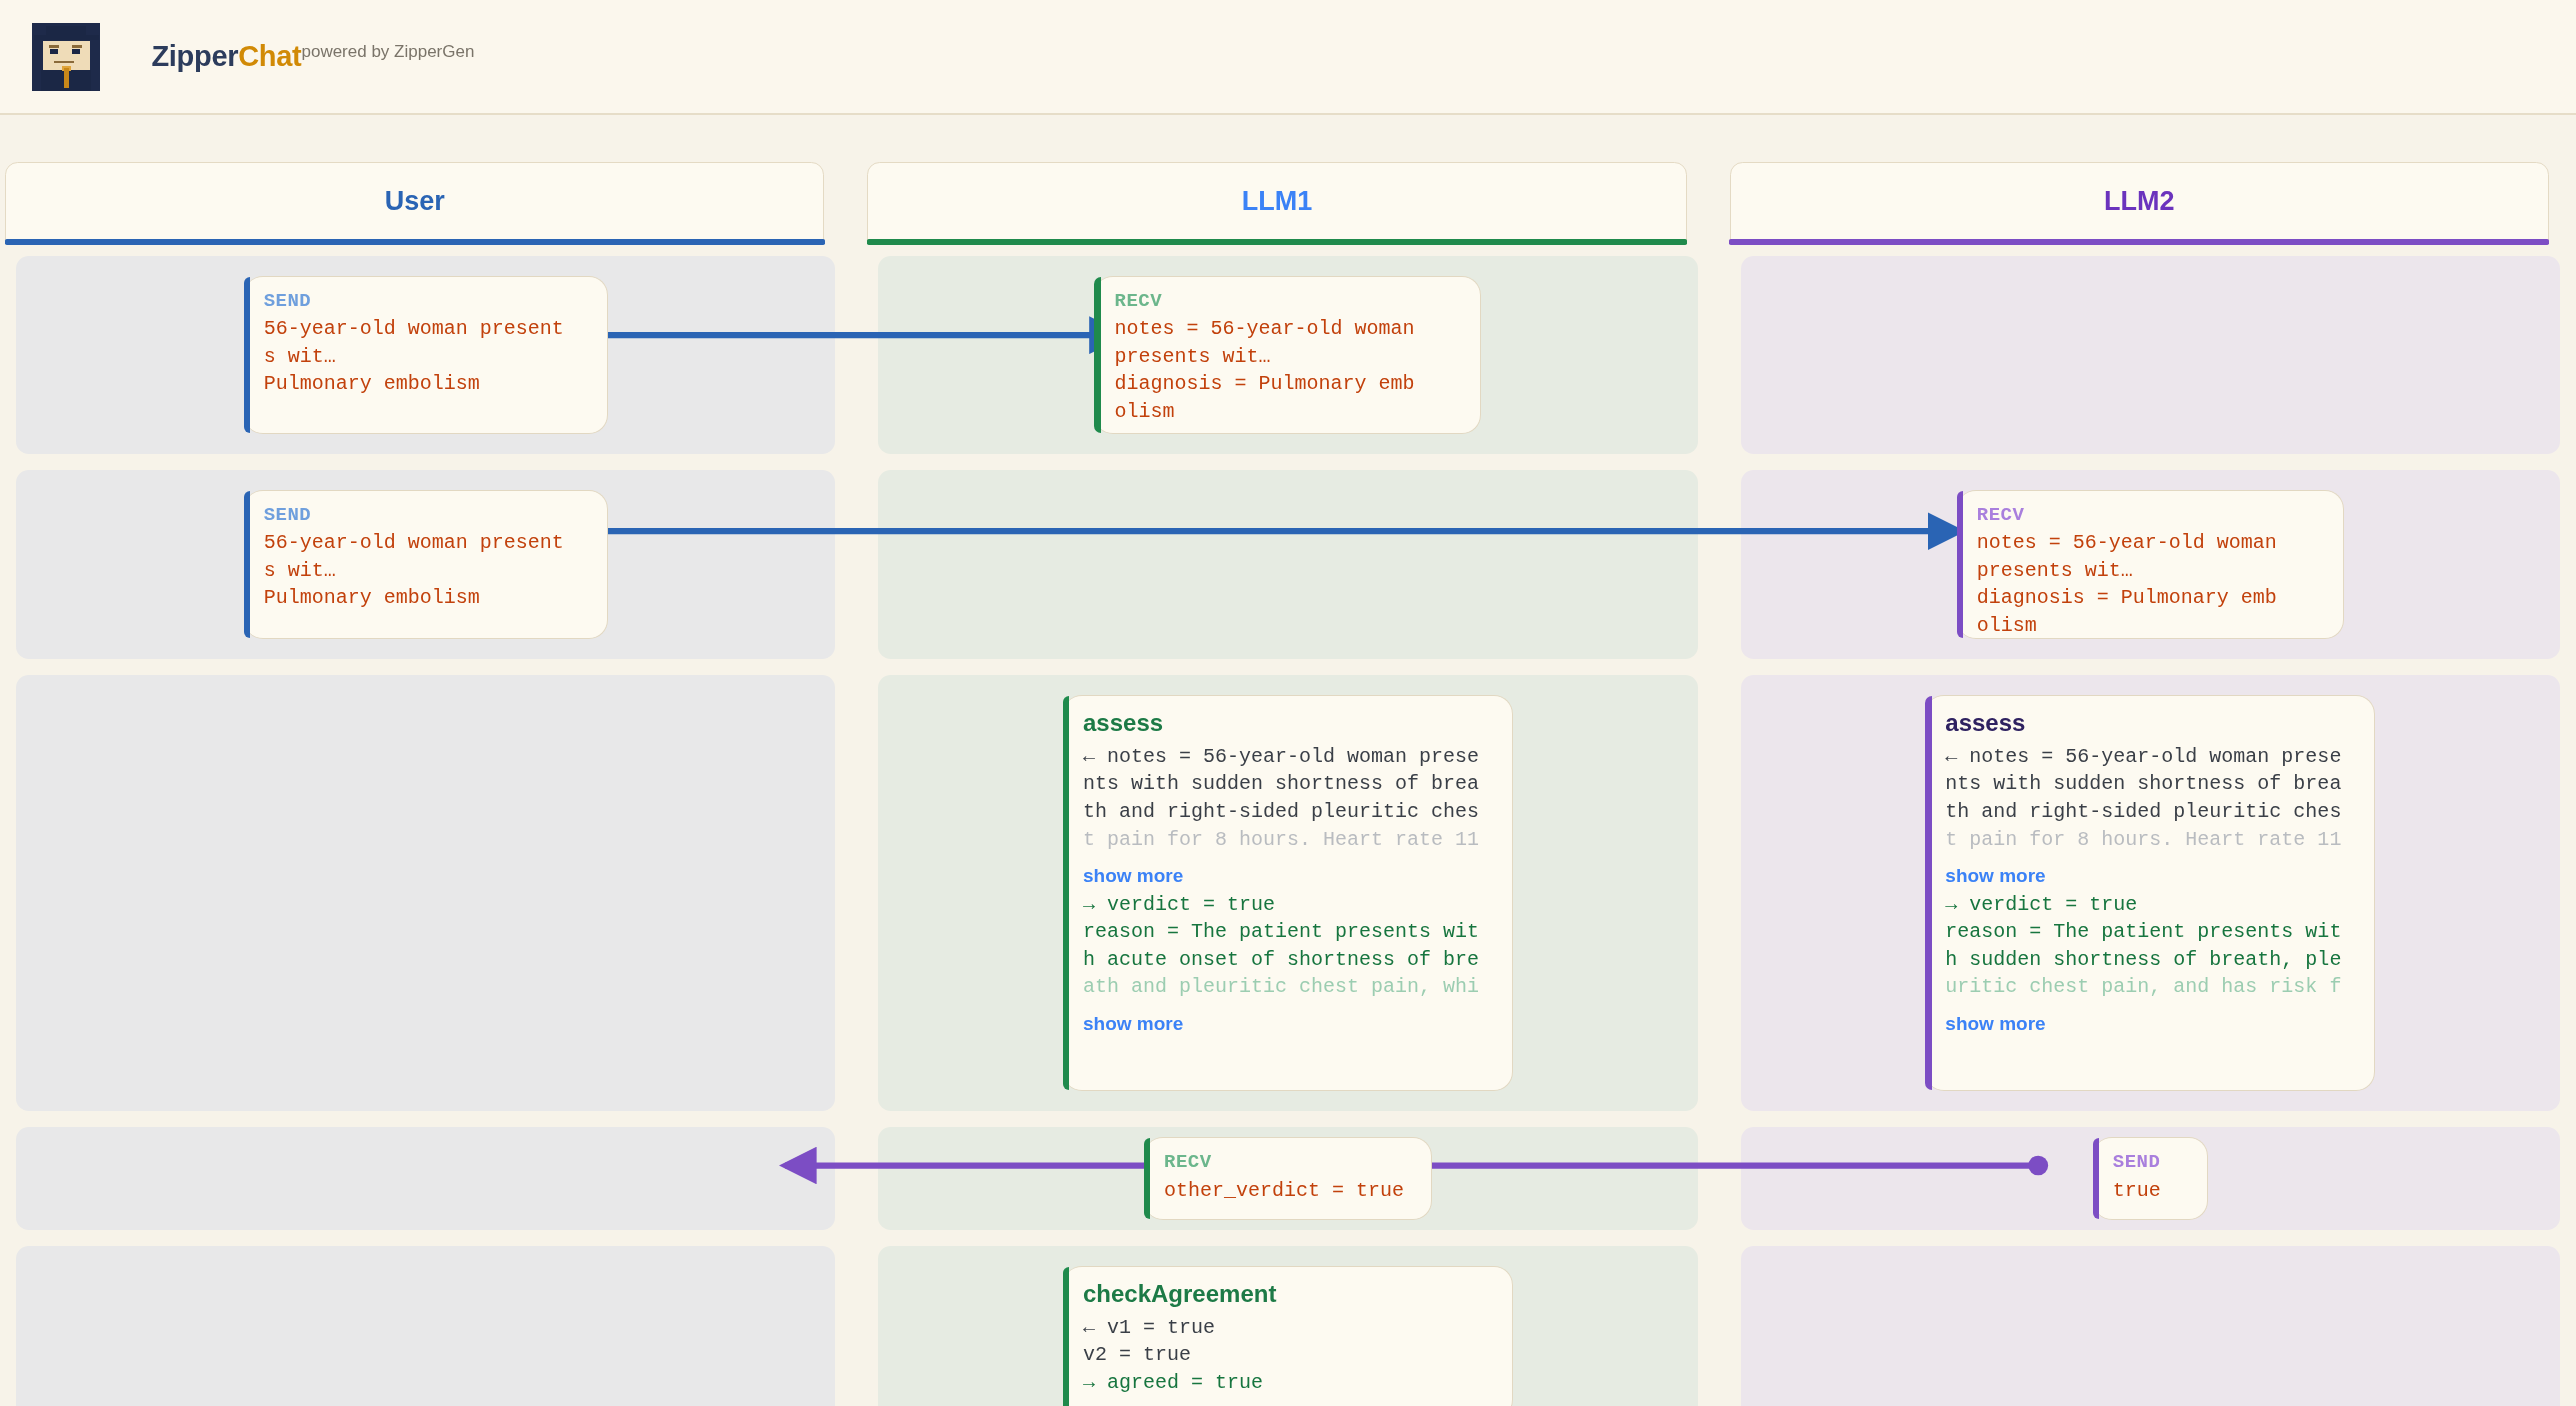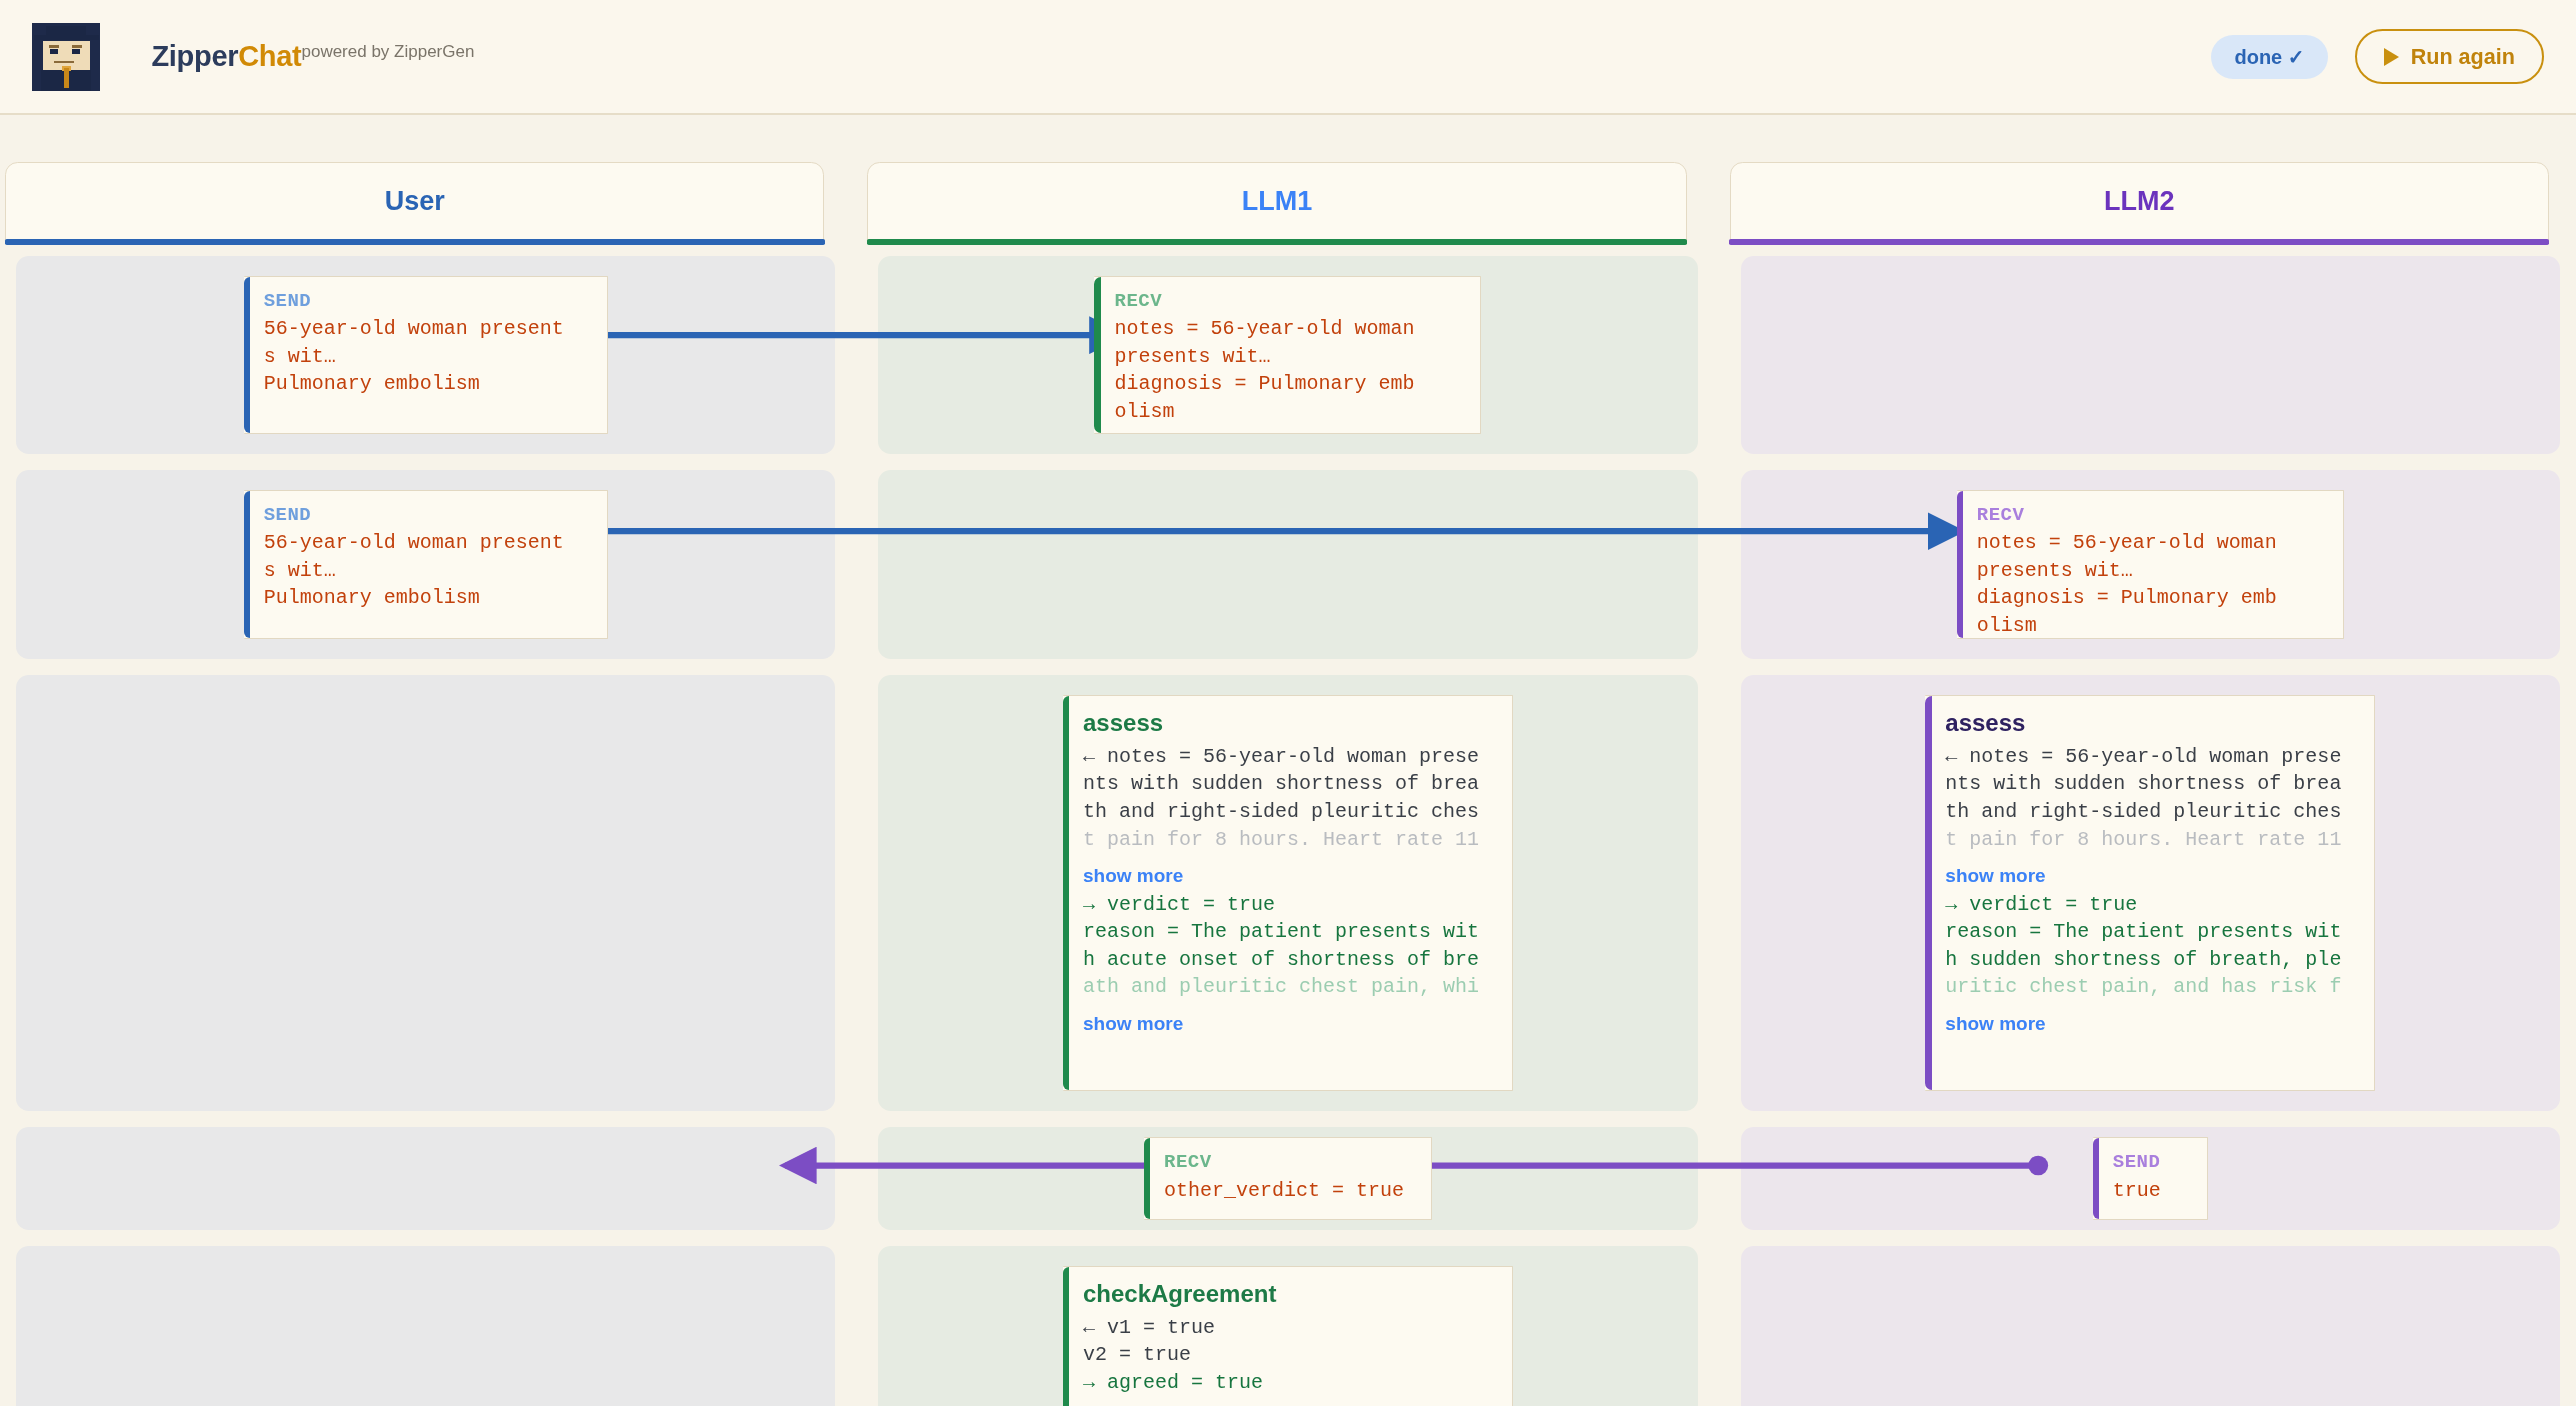--- a/index.html
+++ b/index.html
@@ -102,21 +102,21 @@
   .cell.c-user { background: #e8e8e9; }
   .cell.c-llm1 { background: #e6ebe2; }
   .cell.c-llm2 { background: #ece6ec; }
   .cell.ja-center { justify-content: center; }
 
   
   .card {
     background: #fdfaf1;
     border: 1.3px solid #e2d8c2;
     border-left-width: 0;
-    border-radius: 1px;
+    border-radius: 19px;
     position: relative;
     padding: 12.6px 18px 14.4px 20px;
     z-index: 3;
     font-family: "Liberation Mono", monospace;
   }
   .card::before {
     content: "";
     position: absolute; left: 0; top: 0; bottom: 0;
     width: 6.3px; border-radius: 10.8px 0 0 10.8px;
   }
@@ -177,27 +177,20 @@
       <div class="av-neck"></div>
       <div class="av-body"></div>
       <div class="av-knot"></div>
       <div class="av-tie"></div>
     </div>
     <div class="title-block">
       <div class="app-title"><span class="t-zipper">Zipper</span><span class="t-chat">Chat</span></div>
       <div class="app-sub">powered by ZipperGen</div>
     </div>
   </div>
-  <div class="header-right">
-    <div class="status-pill">done ✓</div>
-    <button class="run-btn">
-      <span class="play-tri"></span>
-      <span>Run again</span>
-    </button>
-  </div>
 </div>
 
 <div class="colhead-row">
   <div class="colhead">
     <span style="color:#2a64b4">User</span>
     <span class="underline" style="background:#2a64b4"></span>
   </div>
   <div class="colhead">
     <span style="color:#3b82f6">LLM1</span>
     <span class="underline" style="background:#1f8a4c"></span>

